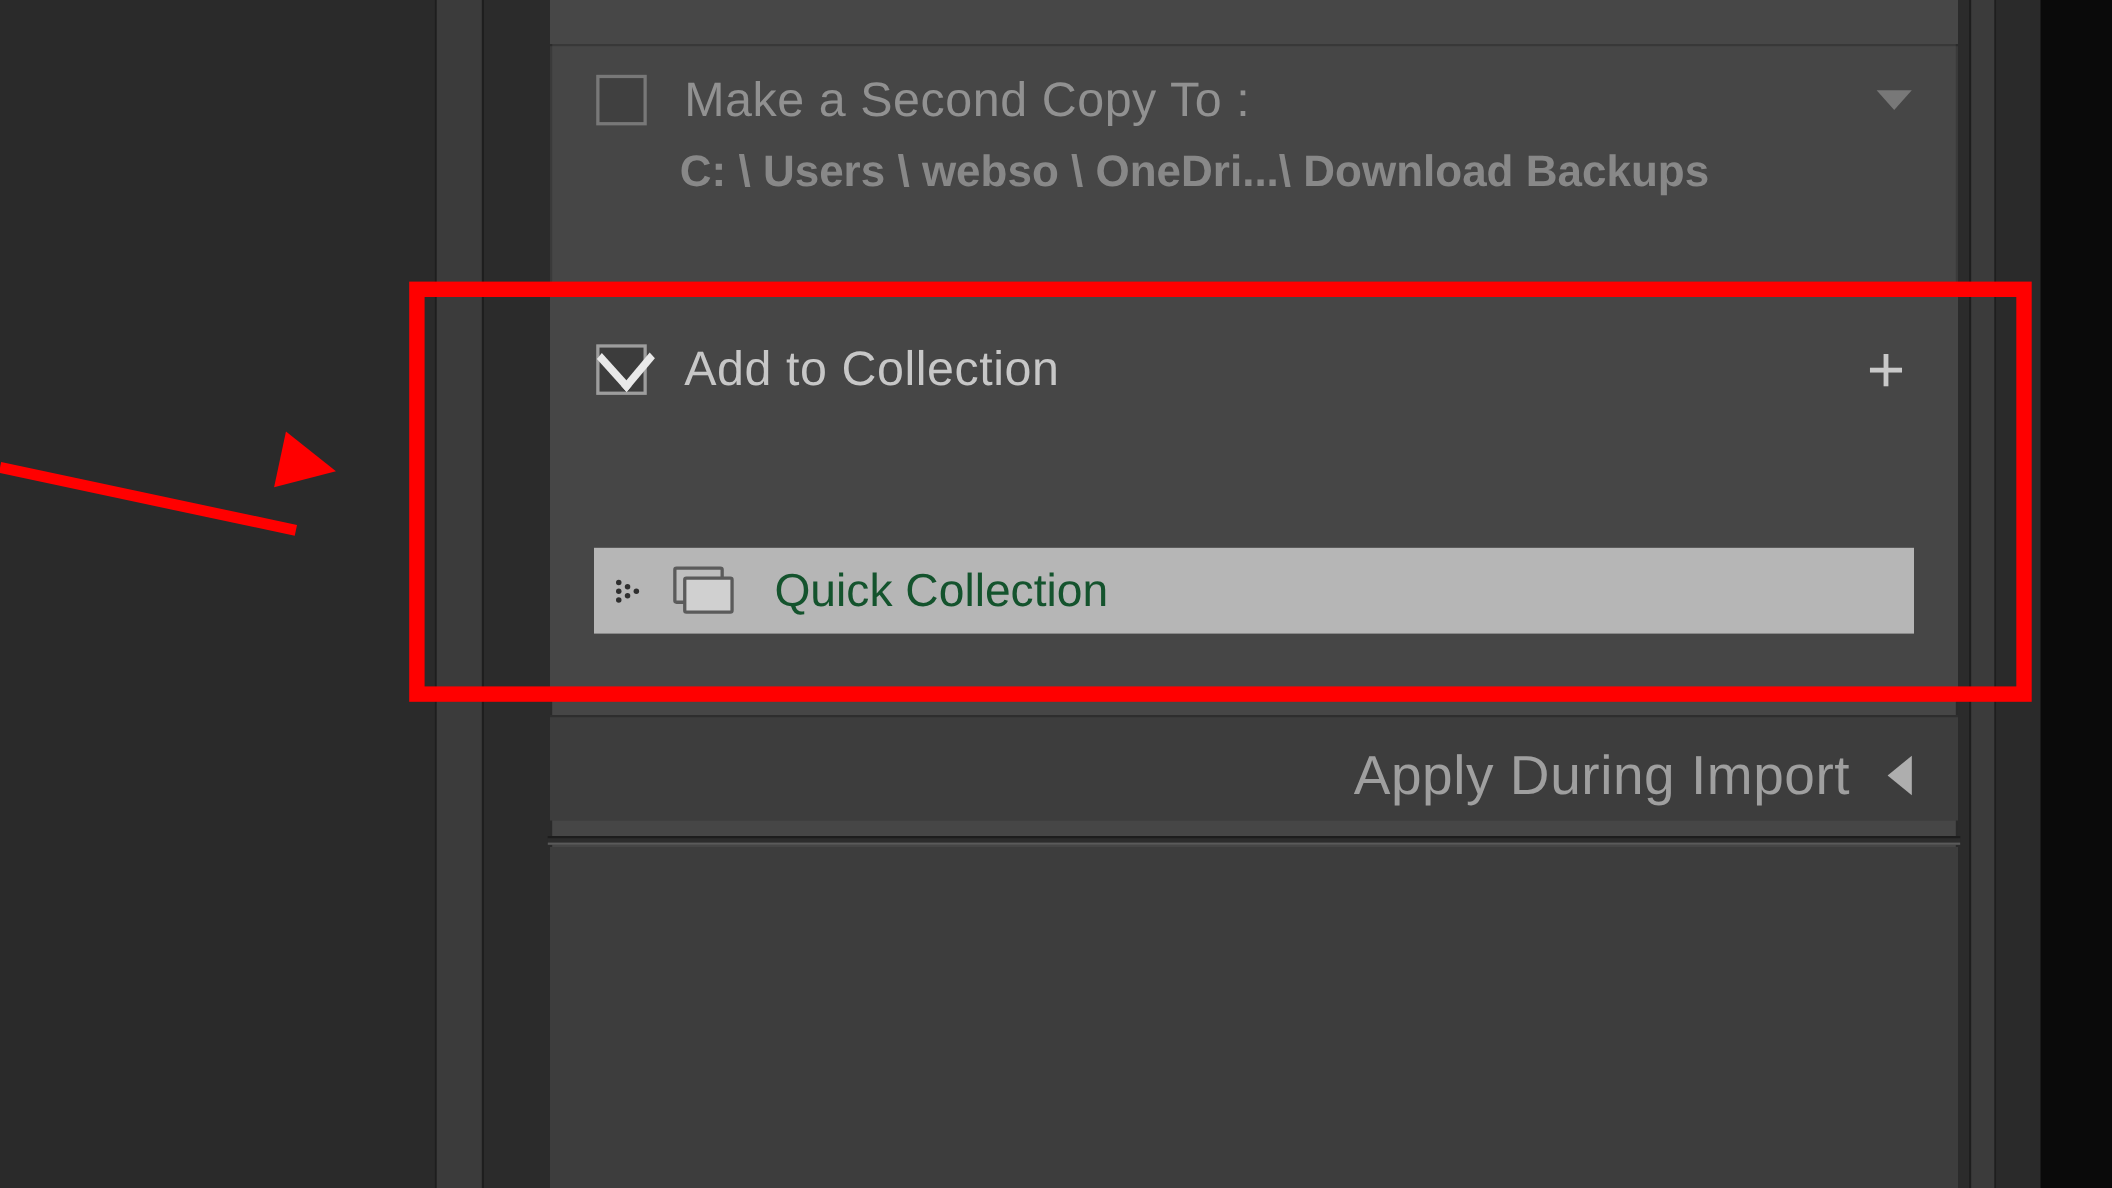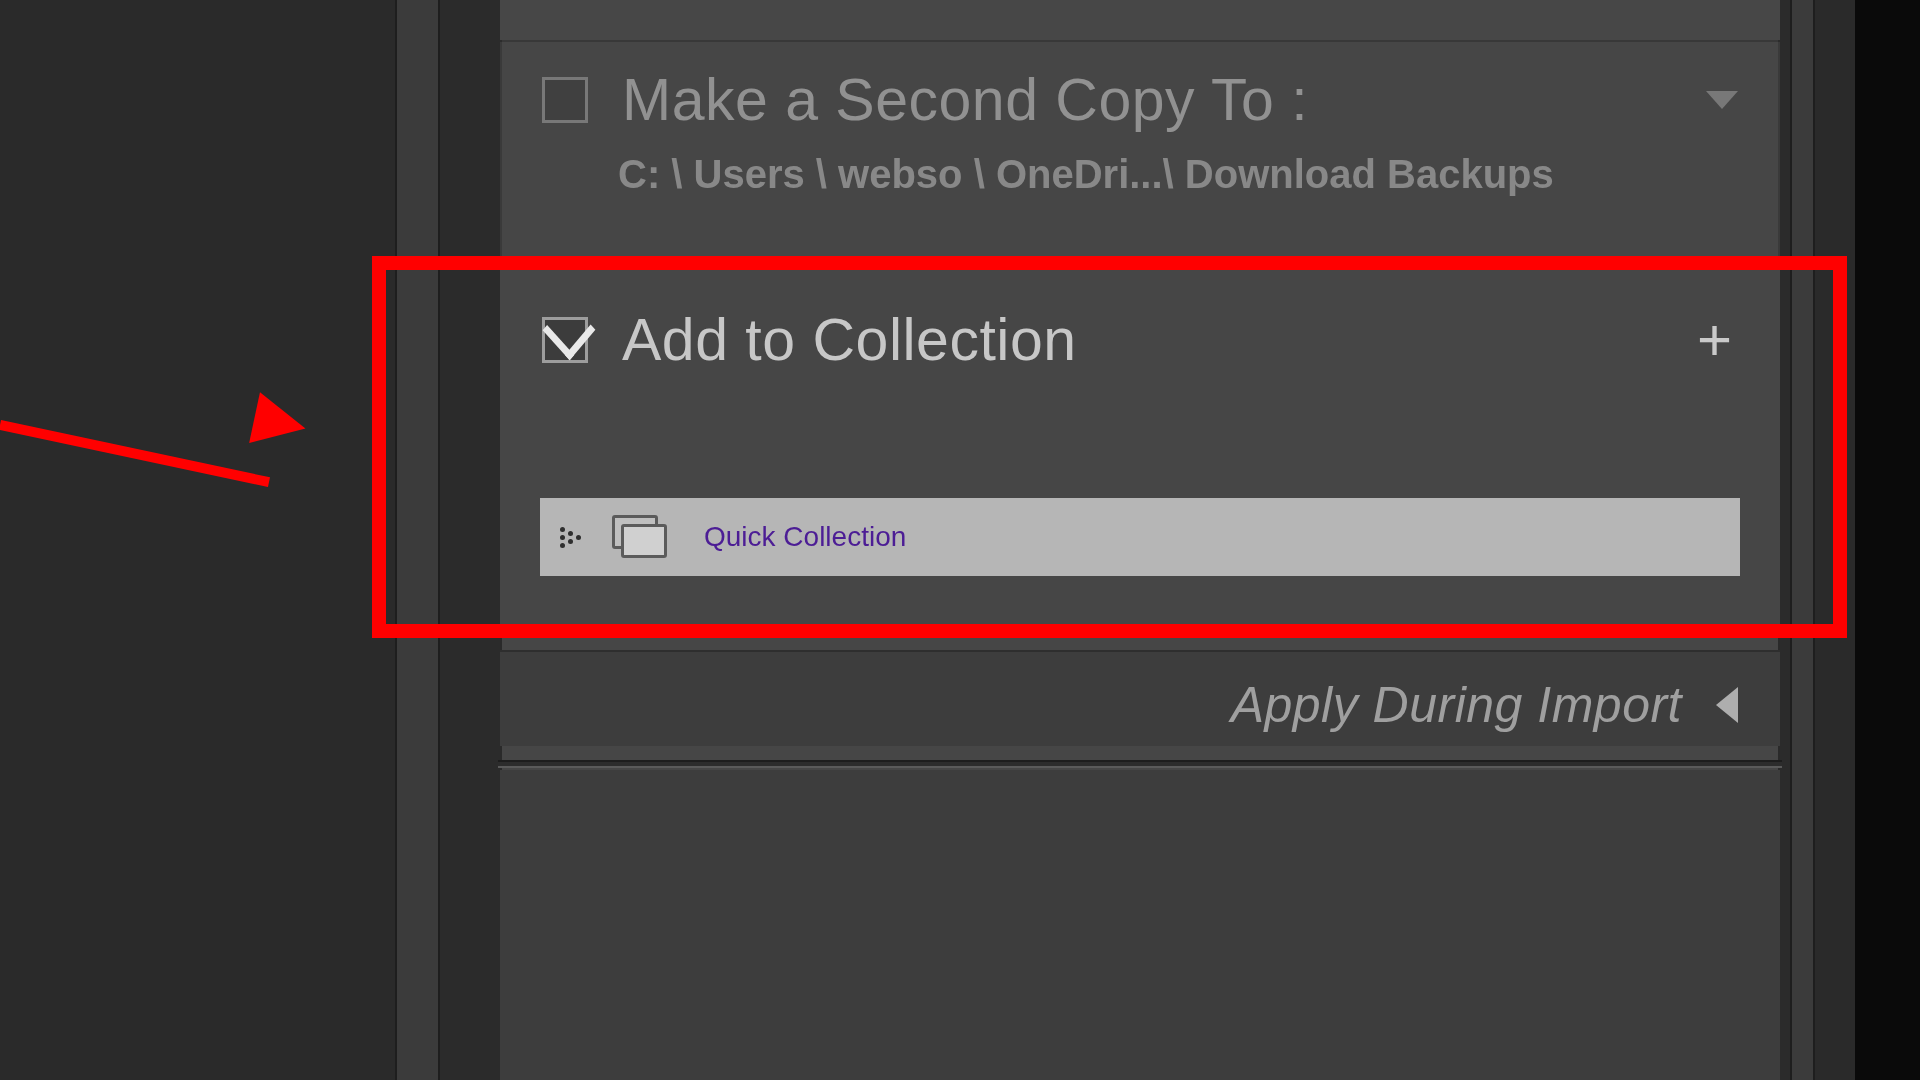--- a/index.html
+++ b/index.html
@@ -89,21 +89,21 @@
     content: "";
     position: absolute;
     left: 4px; top: -10px;
     width: 40px; height: 40px;
     border-left: 7px solid #e9e9e9;
     border-bottom: 7px solid #e9e9e9;
     transform: rotate(-50deg) skewX(-8deg);
     box-sizing: border-box;
   }
   .section-title {
-    font-size: 59px;
+    font-size: 44px;
     color: #c7c7c7;
     letter-spacing: 0.5px;
   }
   .section-right {
     margin-left: auto;
     display: flex;
     align-items: center;
     gap: 30px;
   }
   .tri-down {
@@ -181,22 +181,22 @@
     width: 46px; height: 34px;
     background: #bfbfbf;
     border: 3px solid #5b5b5b;
     border-radius: 3px;
     box-sizing: border-box;
   }
   .stack-icon .card.back { left: 0; top: 0; }
   .stack-icon .card.front { left: 9px; top: 9px; background:#d0d0d0; }
 
   .collection-name {
-    font-size: 28px;
-    color: #4c1d95;
+    font-size: 42px;
+    color: #14532d;
     text-align: right;
   }
 
   
   .annot-box {
     position: absolute;
     border: 14px solid #ff0000;
     box-sizing: border-box;
     pointer-events: none;
   }
@@ -223,21 +223,20 @@
   .apply-header {
     position: absolute;
     left: 500px; width: 1280px;
     top: 650px;
     padding: 24px 42px 12px 42px;
     border-top: 2px solid #2e2e2e;
     box-sizing: border-box;
     display: flex;
     align-items: center;
     background: #3d3d3d;
-    font-style: italic;
   }
   .apply-title {
     margin-left: auto;
     font-size: 50px;
     color: #9f9f9f;
     letter-spacing: 0.5px;
   }
   .tri-left {
     width: 0; height: 0;
     border-top: 18px solid transparent;

